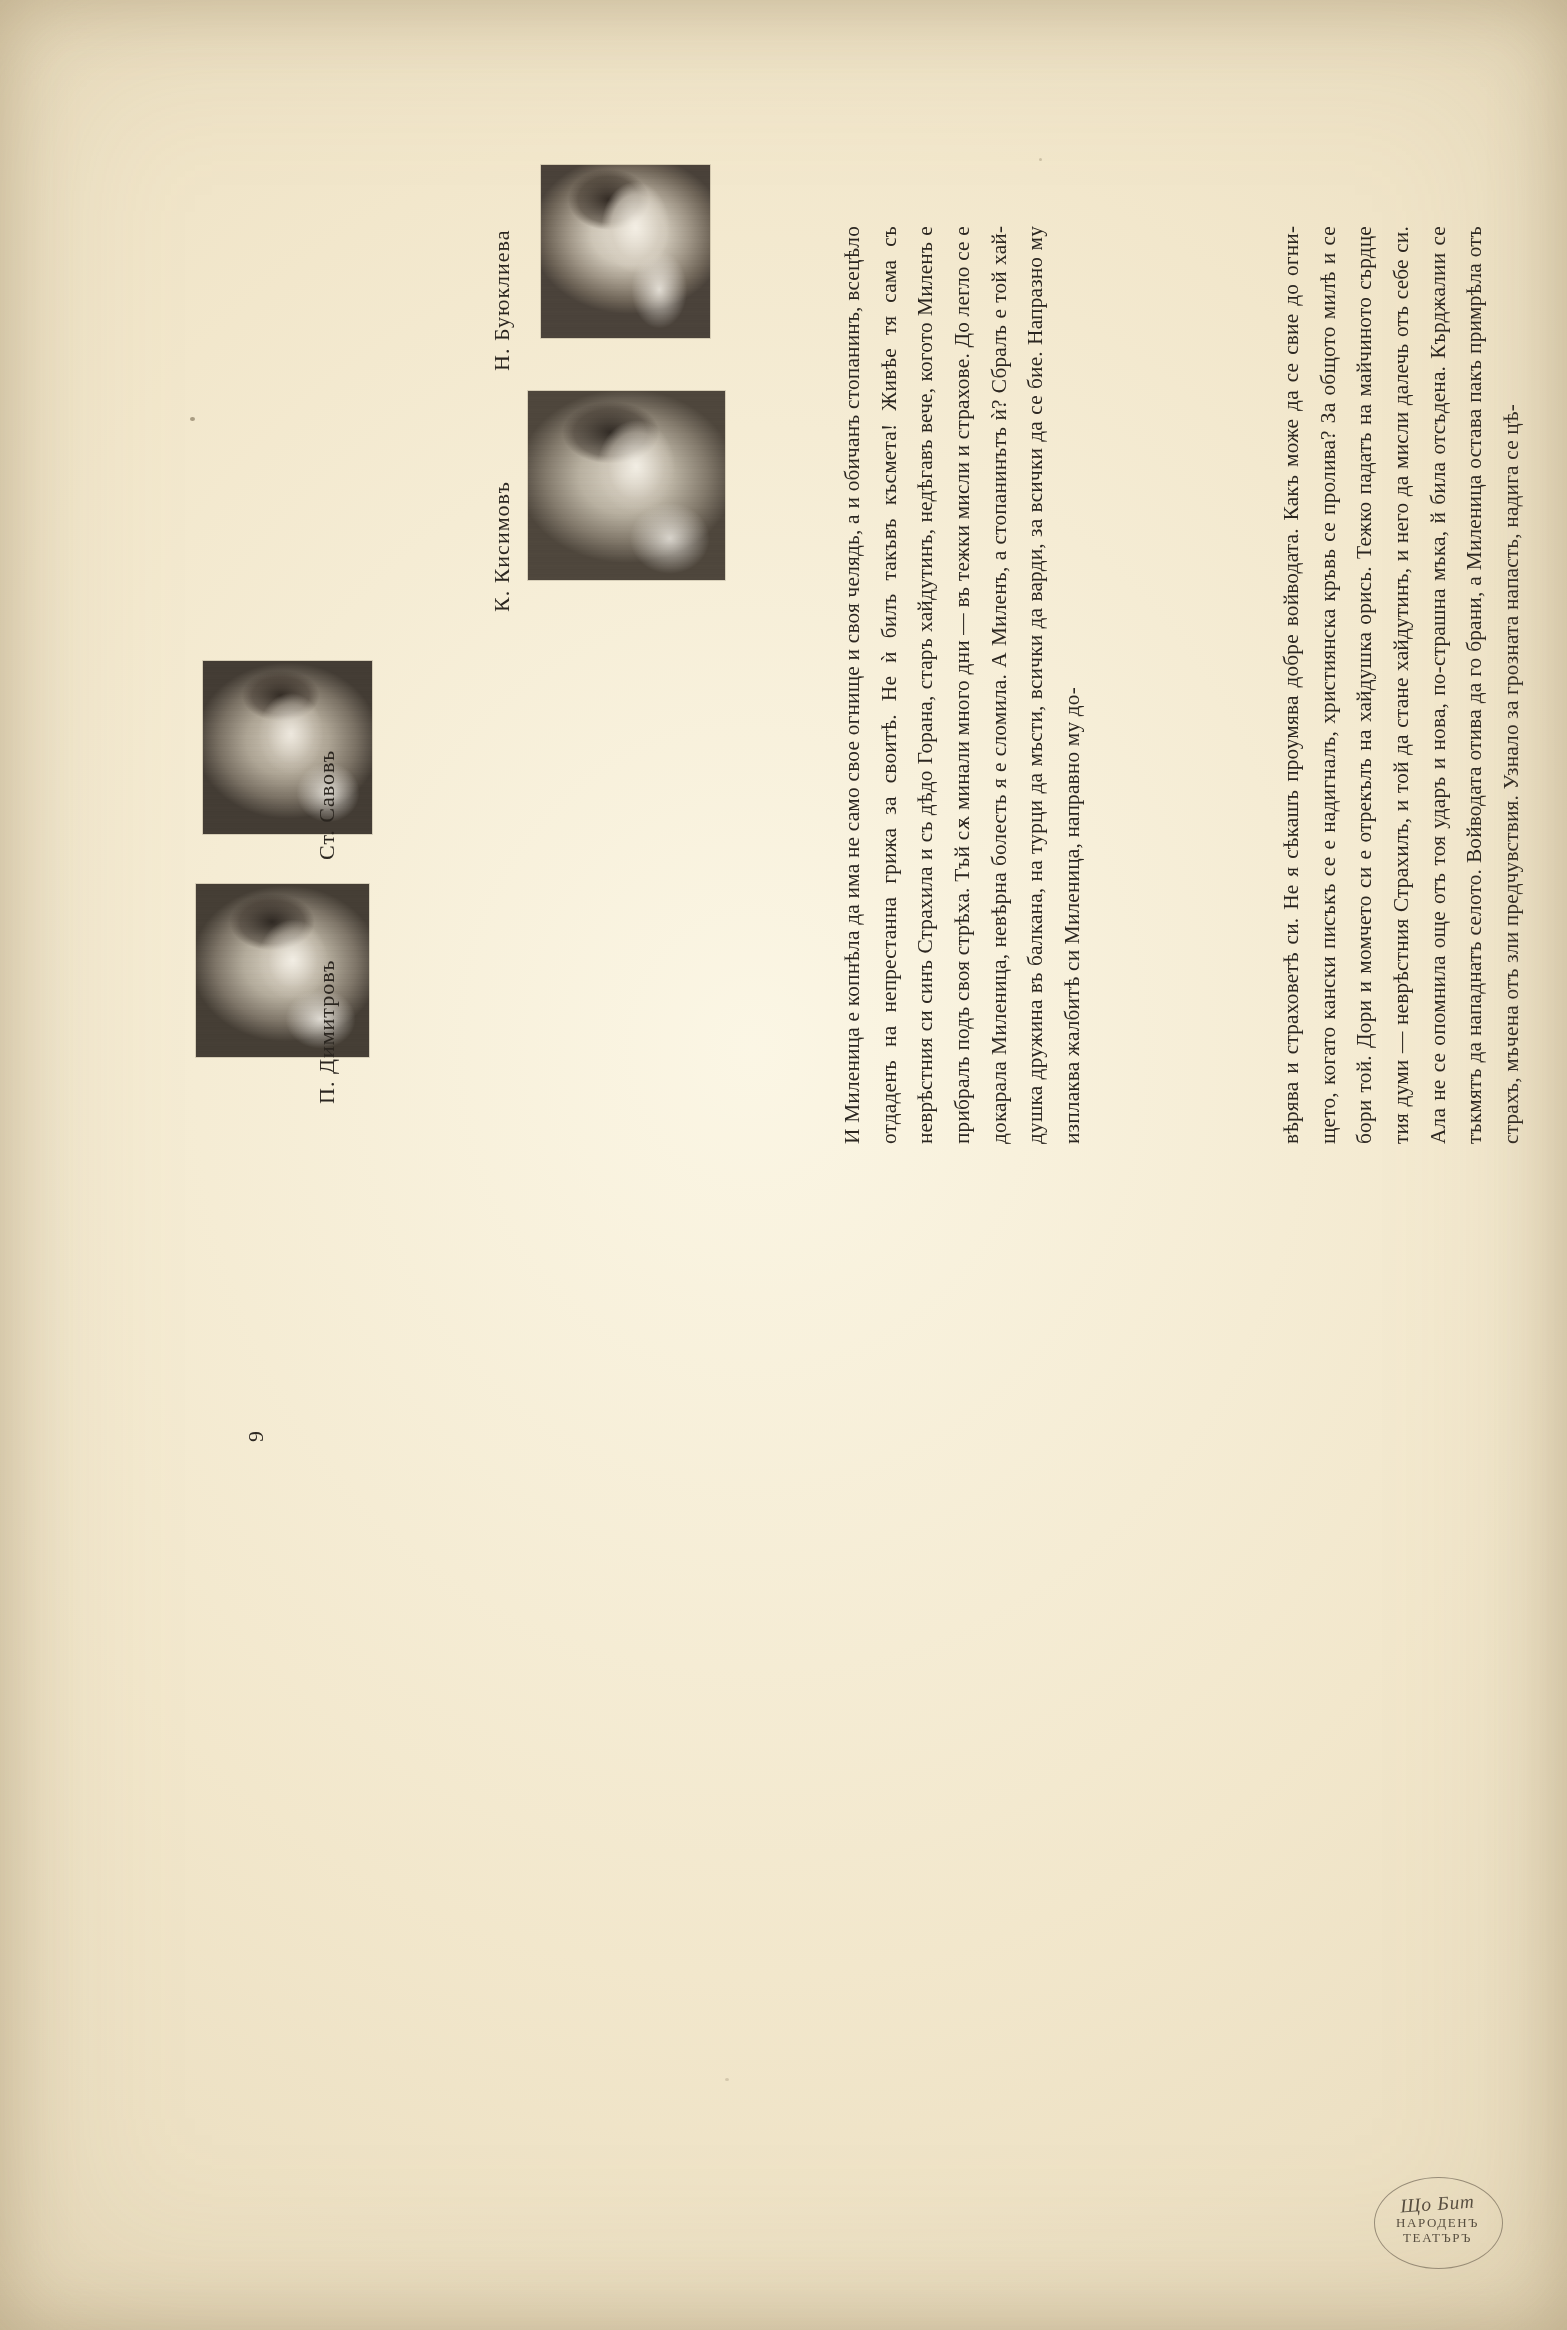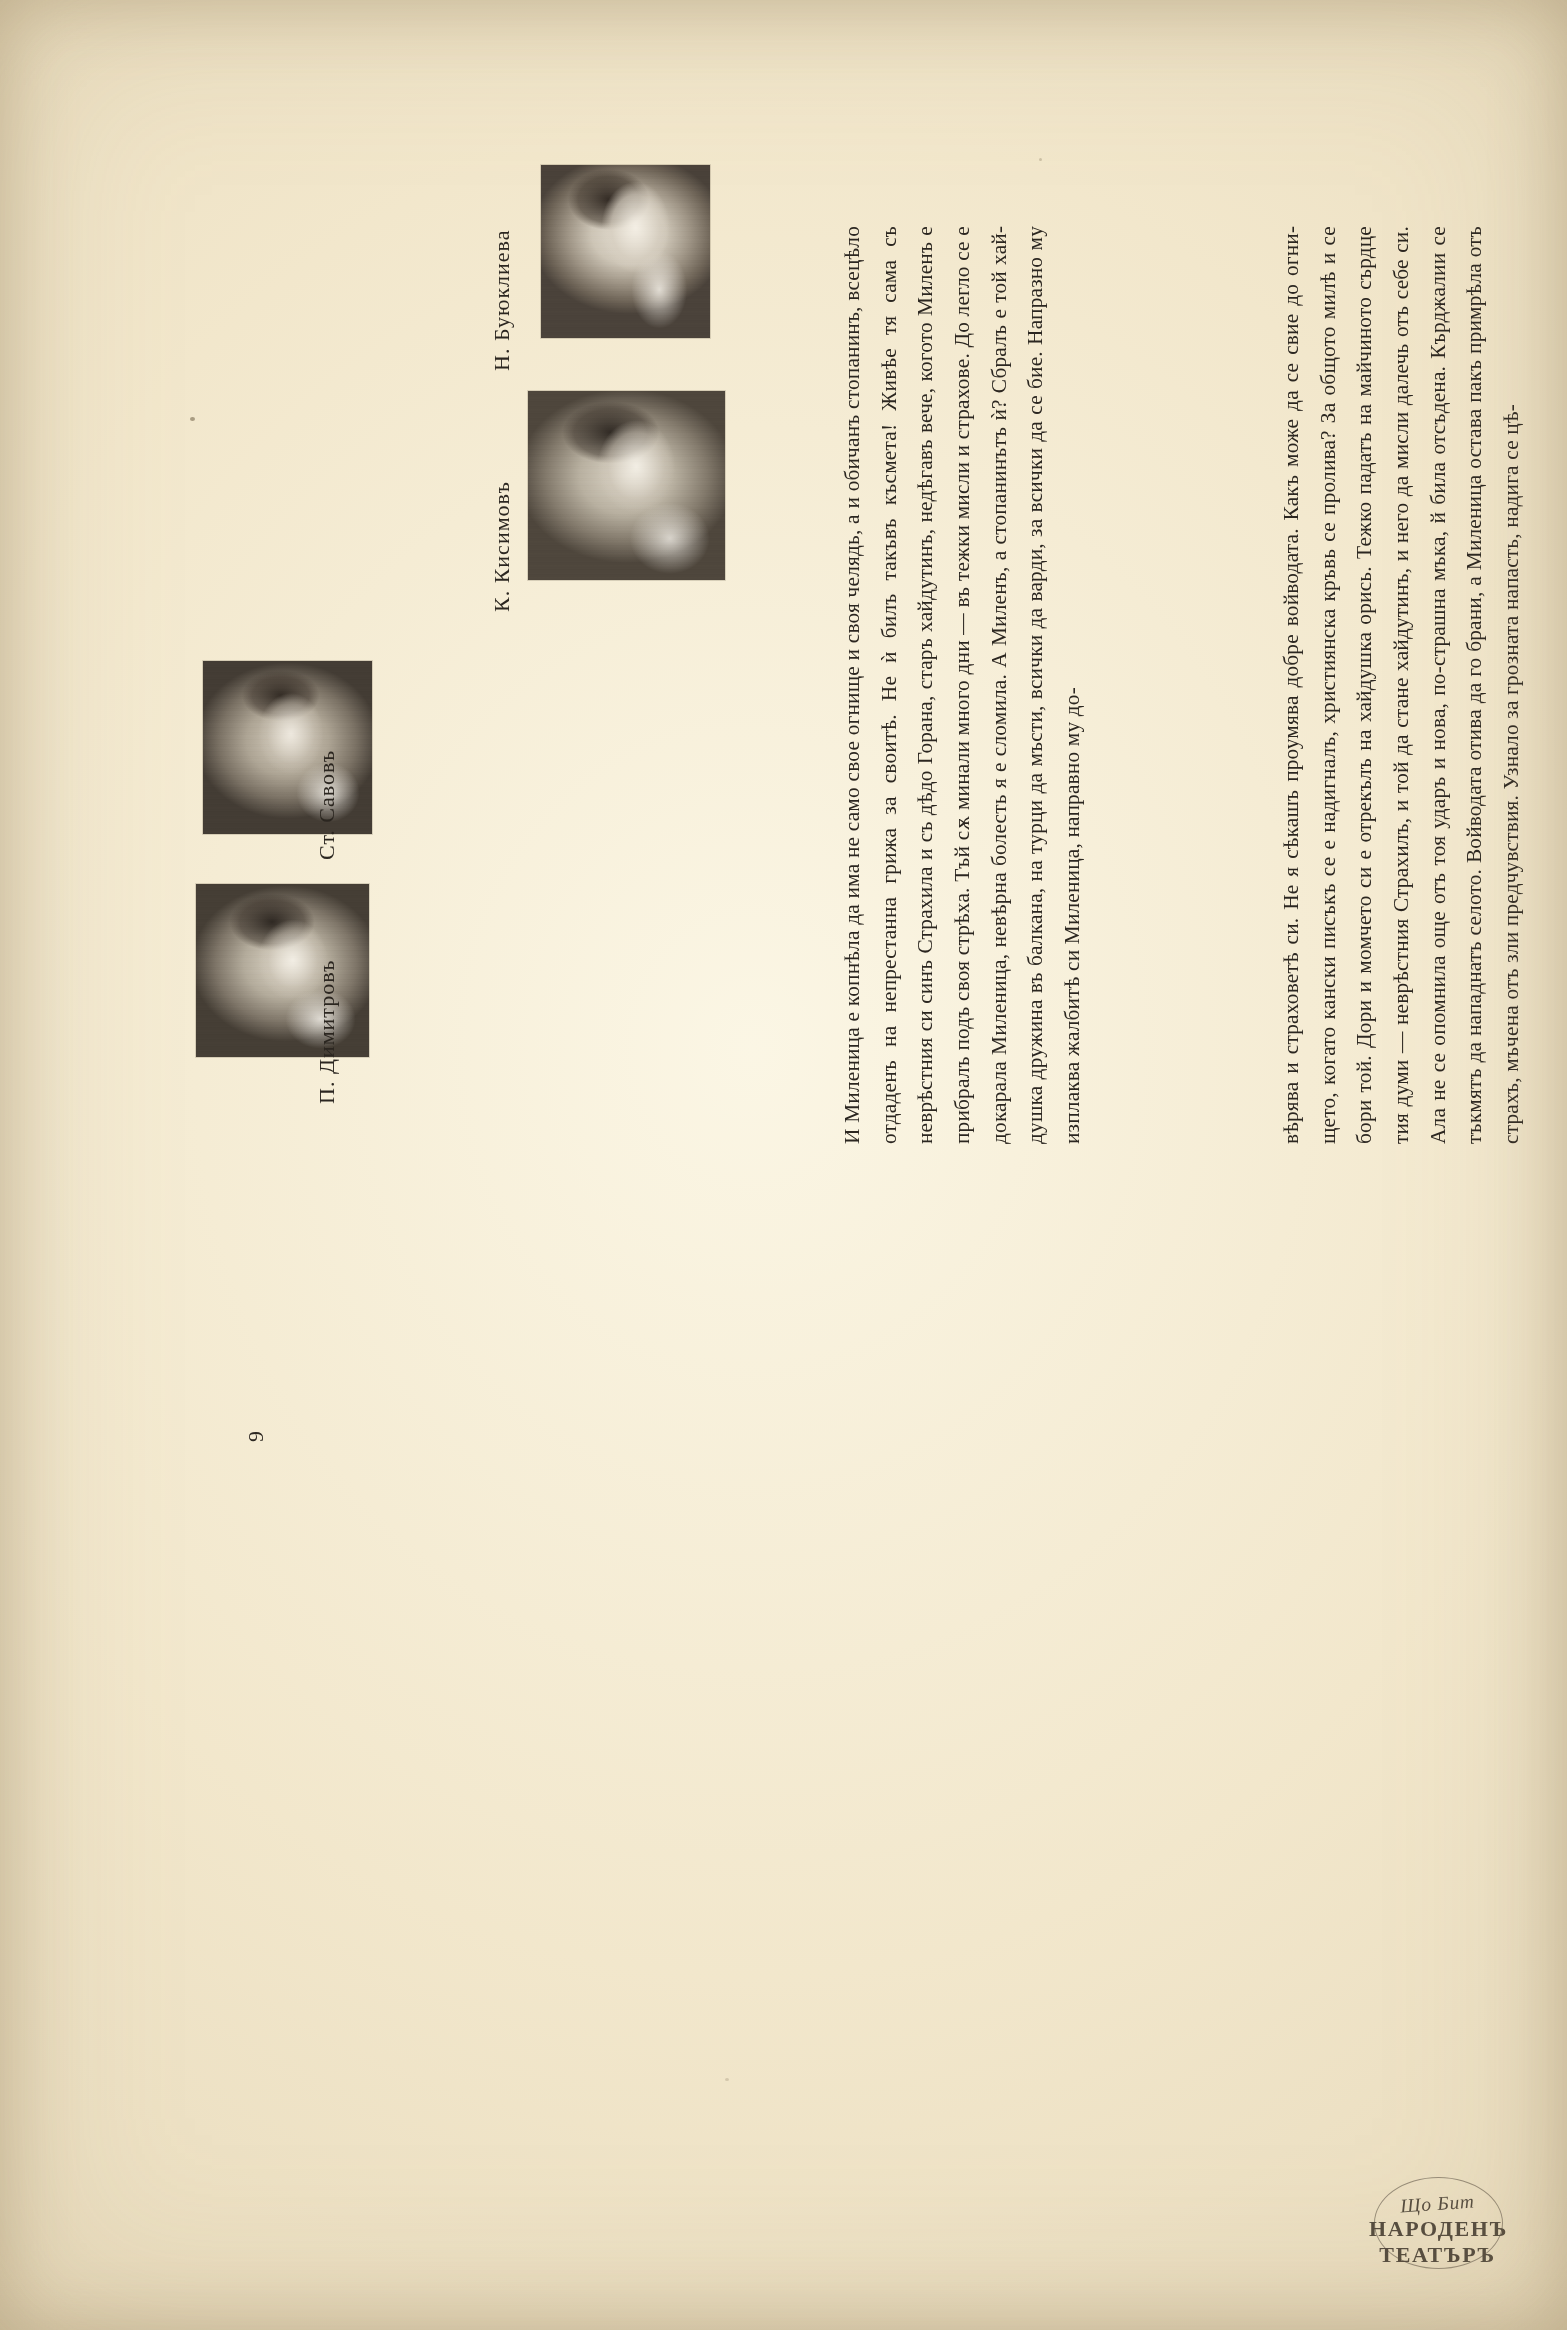--- a/index.html
+++ b/index.html
@@ -103,22 +103,22 @@
   .stamp .script {
     font-style: italic;
     font-size: 19.3px;
     letter-spacing: 0.8px;
     transform: rotate(-4deg);
     display: block;
     margin-bottom: 1.6px;
   }
   .stamp .l1, .stamp .l2 {
     display: block;
-    font-weight: bold;
-    font-size: 22px;
+    font-weight: normal;
+    font-size: 13px;
     letter-spacing: 1.6px;
     line-height: 1.15;
   }
   .stamp .ring {
     position: absolute;
     left: 4.8px; top: 1.6px;
     width: 127px; height: 90px;
     border: 1.6px solid rgba(58,50,40,0.55);
     border-radius: 50%;
   }

